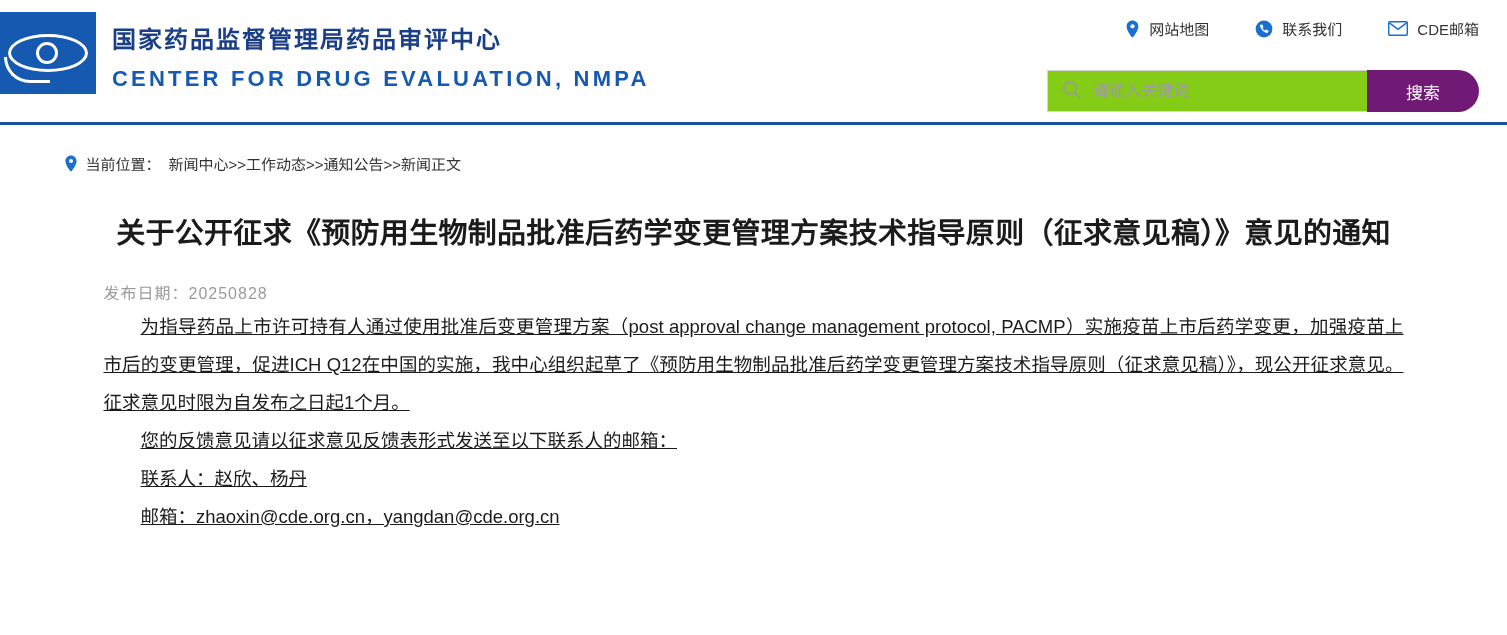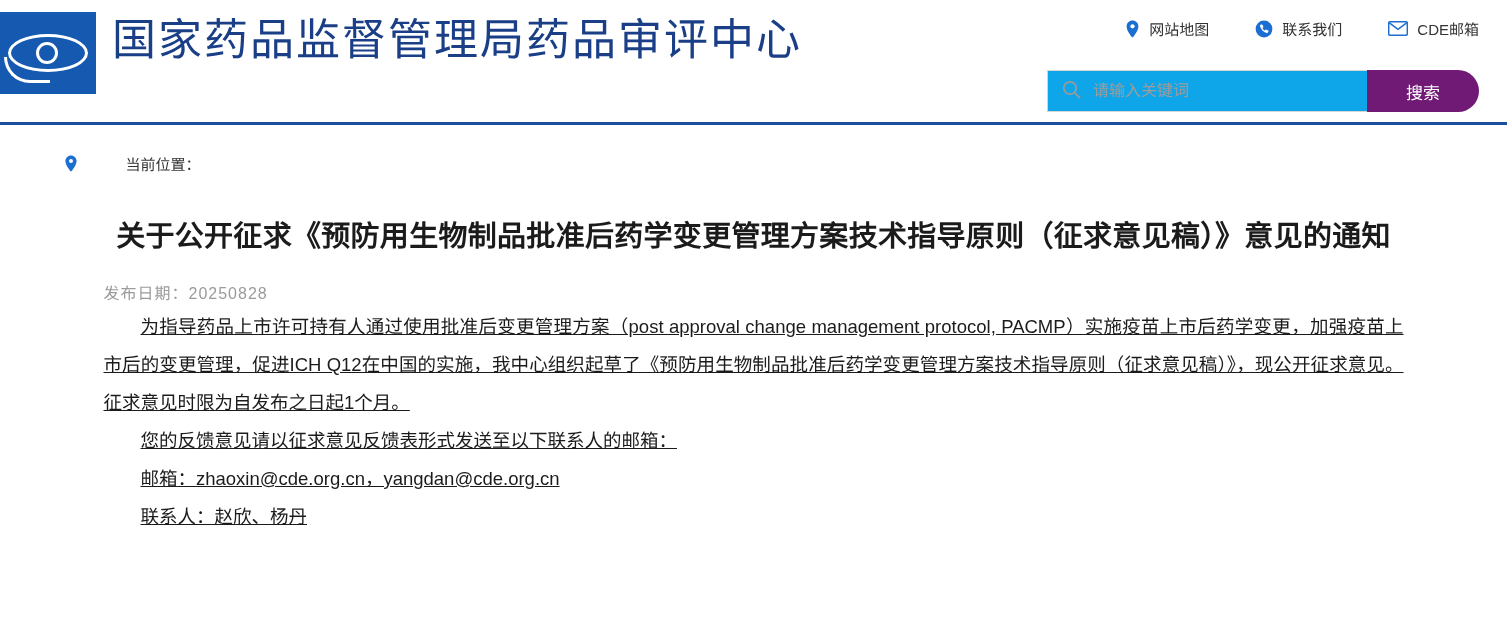--- a/index.html
+++ b/index.html
@@ -66,22 +66,22 @@
     border-bottom: 3px solid #ffffff;
     border-left: 3px solid #ffffff;
     border-radius: 0 0 0 60px;
     box-sizing: border-box;
   }
   .logo-text {
     margin-left: 16px;
     padding-top: 4px;
   }
   .logo-cn {
-    font-size: 44px;
-    font-weight: normal;
+    font-size: 24px;
+    font-weight: bold;
     color: #1a3f87;
     letter-spacing: 2px;
     line-height: 48px;
     white-space: nowrap;
   }
   .logo-en {
     font-size: 22px;
     font-weight: bold;
     color: #1559b0;
     letter-spacing: 3.2px;
@@ -120,21 +120,21 @@
     right: 28px;
     top: 70px;
     display: flex;
     align-items: center;
   }
   .search-box {
     width: 320px;
     height: 42px;
     border: 1px solid #d5d5d5;
     border-right: none;
-    background: #0ea5e9;
+    background: #84cc16;
     display: flex;
     align-items: center;
     box-sizing: border-box;
     padding-left: 14px;
   }
   .search-box .magnifier {
     flex: none;
     margin-right: 10px;
     color: #9a9a9a;
   }
@@ -174,38 +174,38 @@
     font-size: 15px;
     color: #333;
     border-bottom: 0;
   }
   .breadcrumb .pin {
     color: #1a6fd0;
     display: inline-flex;
   }
   .bc-text {
     white-space: nowrap;
-    margin-left: 40px;
   }
 
   
   .content {
     width: 1300px;
     margin: 0 auto;
     padding-top: 14px;
   }
   .article-title {
     font-size: 29px;
     font-weight: bold;
     color: #1b1b1b;
     text-align: center;
     line-height: 44px;
     letter-spacing: 0.3px;
     margin: 26px 0 16px 0;
     white-space: nowrap;
+    font-family: Liberation Mono, monospace;
   }
   .article-date {
     text-align: left;
     font-size: 16px;
     color: #9b9b9b;
     margin-top: 22px;
     letter-spacing: 1px;
   }
   .article-body {
     margin-top: 4px;
@@ -226,20 +226,21 @@
 <div class="header">
 
   <div class="logo-block">
     <div class="logo-mark">
       <div class="eye-outer"></div>
       <div class="eye-inner"></div>
       <div class="eye-tail"></div>
     </div>
     <div class="logo-text">
       <div class="logo-cn">国家药品监督管理局药品审评中心</div>
+      <div class="logo-en">CENTER FOR DRUG EVALUATION, NMPA</div>
     </div>
   </div>
 
   <div class="header-links">
     <a class="header-link">
       <span class="hl-icon">
         <svg width="15" height="18" viewBox="0 0 15 18" aria-hidden="true">
           <path d="M7.5 0.6C4.2 0.6 1.6 3.2 1.6 6.4c0 4.3 5.1 10.3 5.3 10.6.3.4.9.4 1.2 0 .2-.3 5.3-6.3 5.3-10.6 0-3.2-2.6-5.8-5.9-5.8z" fill="#1a6fd0"></path>
           <circle cx="7.5" cy="6.3" r="2.1" fill="#ffffff"></circle>
         </svg>
@@ -283,28 +284,29 @@
 </div>
 
 <div class="breadcrumb">
   <span class="pin">
     <svg width="14" height="17" viewBox="0 0 14 17" aria-hidden="true">
       <path d="M7 0.6C3.9 0.6 1.4 3.1 1.4 6.1c0 4.1 4.8 9.8 5 10 .3.4.9.4 1.2 0 .2-.2 5-5.9 5-10 0-3-2.5-5.5-5.6-5.5z" fill="#1a6fd0"></path>
       <circle cx="7" cy="6" r="2" fill="#ffffff"></circle>
     </svg>
   </span>
   <span class="bc-text">当前位置：</span>
+  <span class="bc-text">新闻中心&gt;&gt;工作动态&gt;&gt;通知公告&gt;&gt;新闻正文</span>
 </div>
 
 <div class="content">
   <h1 class="article-title">关于公开征求《预防用生物制品批准后药学变更管理方案技术指导原则（征求意见稿）》意见的通知</h1>
 
   <div class="article-date">
     <span>发布日期：</span><span>20250828</span>
   </div>
 
   <div class="article-body">
     <p class="para">为指导药品上市许可持有人通过使用批准后变更管理方案（post approval change management protocol, PACMP）实施疫苗上市后药学变更，加强疫苗上市后的变更管理，促进ICH Q12在中国的实施，我中心组织起草了《预防用生物制品批准后药学变更管理方案技术指导原则（征求意见稿）》，现公开征求意见。征求意见时限为自发布之日起1个月。</p>
     <p class="para">您的反馈意见请以征求意见反馈表形式发送至以下联系人的邮箱：</p>
+    <p class="para">联系人：赵欣、杨丹</p>
     <p class="para">邮箱：zhaoxin@cde.org.cn，yangdan@cde.org.cn</p>
-    <p class="para">联系人：赵欣、杨丹</p>
   </div>
 </div>
 
 </body></html>

